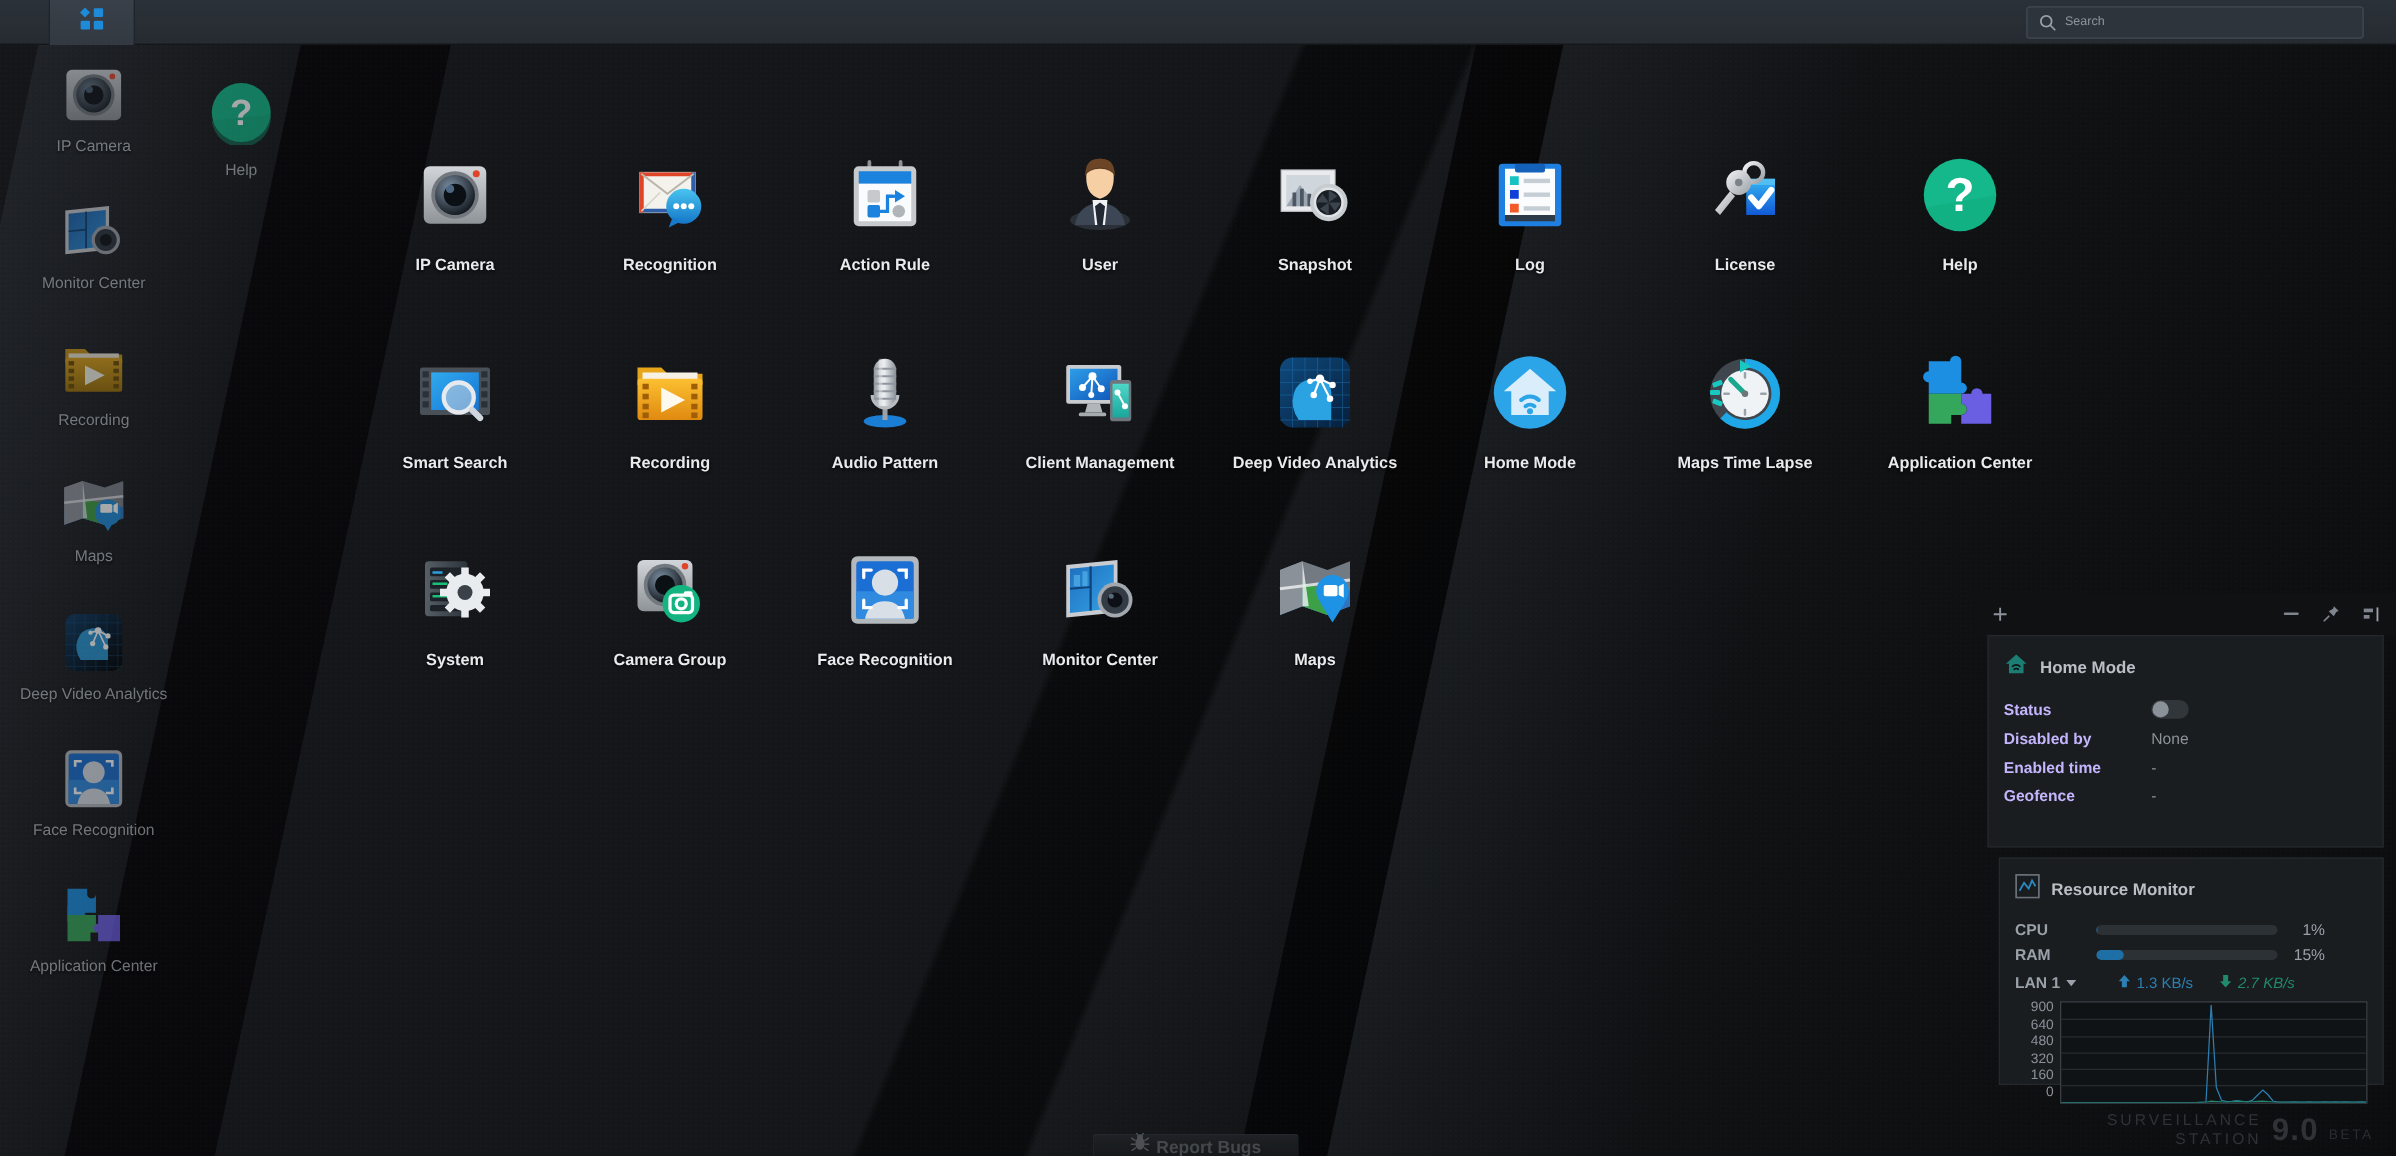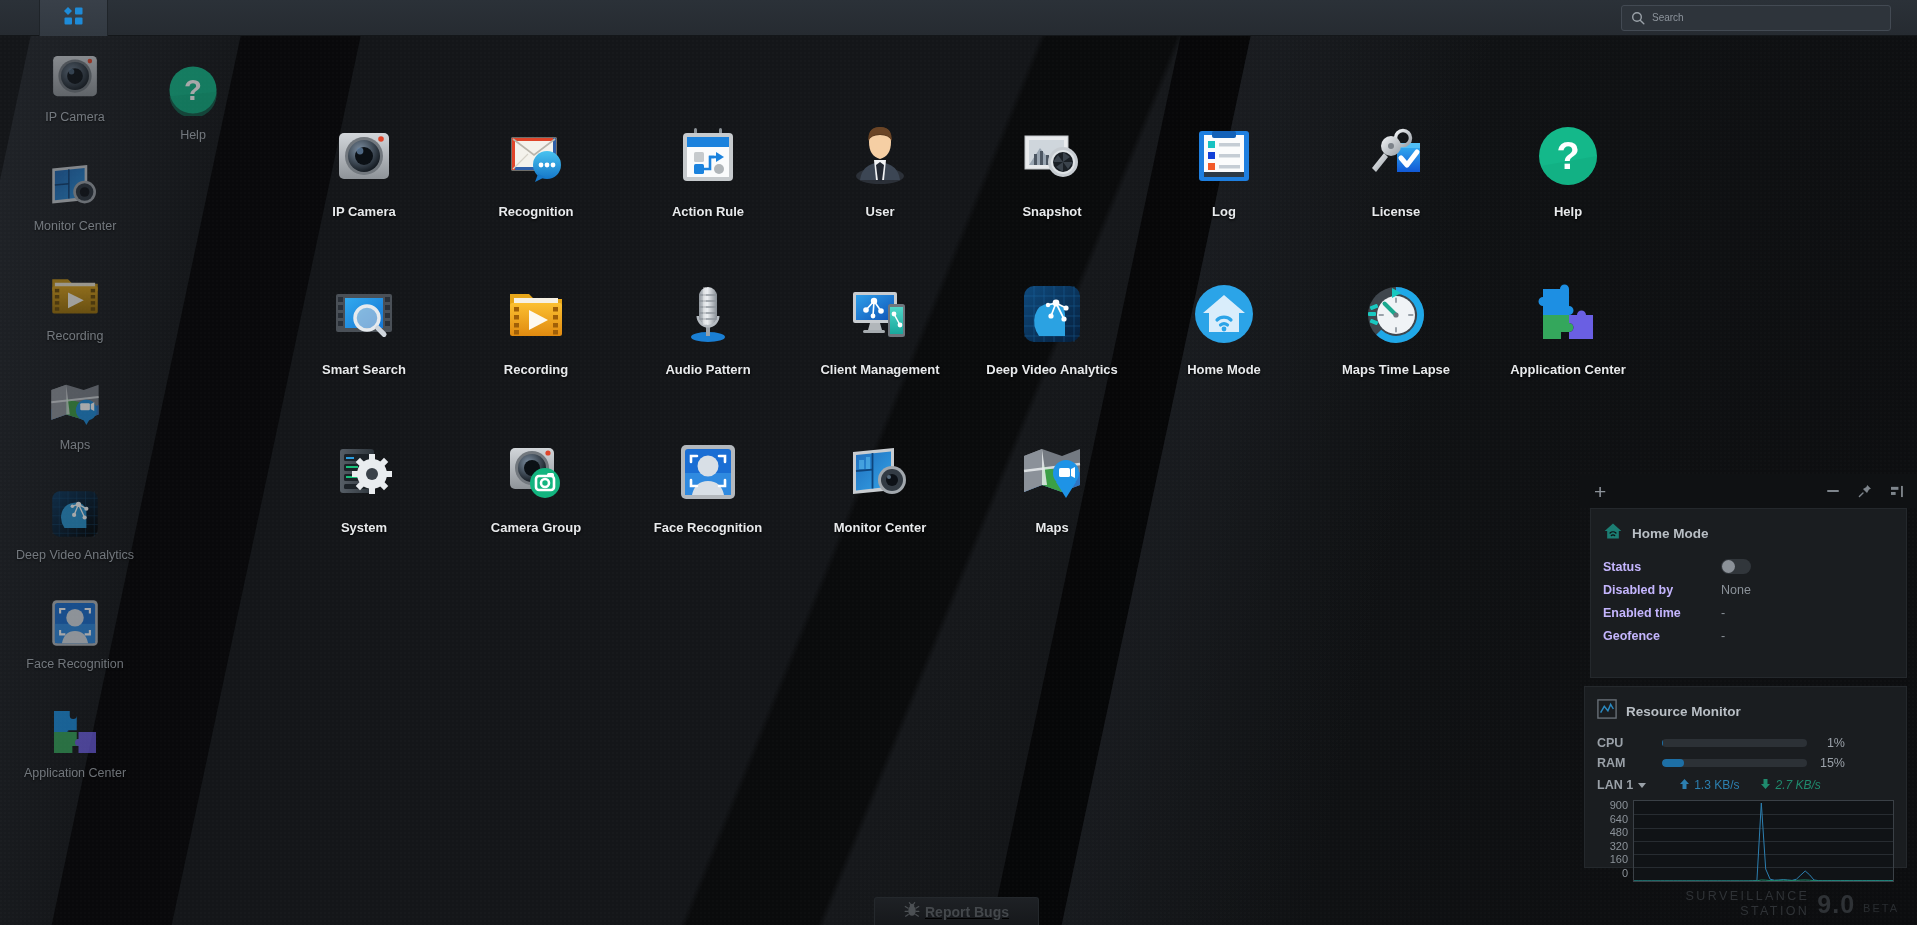--- a/index.html
+++ b/index.html
@@ -126,21 +126,21 @@
     background: #0f1113;
   }
   .wg-head .plus { color: #8d939a; font-size: 21px; line-height: 1; cursor: pointer; }
   .wg-head .sp { flex: 1; }
   .wg-head .hbtn { margin-left: 18px; cursor: pointer; display: flex; align-items: center; }
   .wg-body {
     margin: 0 10px; background: #1a1d20; border: 1px solid #24282c;
     padding: 10px 0 0 0; height: 170px;
   }
   .wg-body2 {
-    margin: 8px 10px 0 4px; background: #1a1d20; border: 1px solid #24282c;
+    margin: 8px 10px 0 19px; background: #1a1d20; border: 1px solid #24282c;
     height: 182px; padding-top: 10px;
   }
   .wg-title {
     display: flex; align-items: center; gap: 9px;
     padding: 2px 0 10px 12px;
   }
   .wg-title .tx { font-size: 13.5px; font-weight: bold; color: #b9bfc5; }
   .wrow { display: flex; align-items: center; padding: 3px 0 3px 12px; height: 23px; }
   .wrow .k { width: 118px; font-size: 12.5px; font-weight: bold; color: #c4b5fd; }
   .wrow .v { font-size: 12.5px; color: #8b9299; }
@@ -164,26 +164,26 @@
   .lan-stat.dn { margin-left: 22px; color: #1f8a6d; font-style: italic; }
   .chart-wrap { display: flex; padding: 6px 12px 0 6px; }
   .yaxis { width: 42px; text-align: right; padding-right: 5px; }
   .yaxis div { font-size: 11px; color: #8b9299; line-height: 1; height: 13.6px; }
   .plot { position: relative; flex: 1; height: 82px; border: 1px solid #3a4046; background: #101316; }
   .plot .gl { position: absolute; left: 0; right: 0; height: 1px; background: #272c31; }
   .plot svg { position: absolute; inset: 0; width: 100%; height: 100%; }
 
   
   .report-bugs {
-    position: absolute; left: 874px; bottom: 0; width: 165px; height: 28px;
+    position: absolute; left: 874px; bottom: 0; width: 165px; height: 18px;
     background: linear-gradient(180deg, #1e2125, #16181b);
     border: 1px solid #24282c; border-bottom: 0;
     border-radius: 3px 3px 0 0;
     display: flex; align-items: center; justify-content: center; gap: 5px;
-    cursor: pointer; z-index: 35; text-decoration: underline;
+    cursor: pointer; z-index: 35;
   }
   .report-bugs .tx { font-size: 14px; font-weight: bold; color: #44484c; }
   .brand {
     position: absolute; right: 18px; bottom: 8px; z-index: 35;
     display: flex; align-items: flex-end; gap: 8px; opacity: .85;
   }
   .brand .ss { display: flex; flex-direction: column; align-items: flex-end; line-height: 1; }
   .brand .l1 { font-size: 12.5px; letter-spacing: 2.4px; color: #35393d; font-family: "Liberation Sans", sans-serif; }
   .brand .l2 { font-size: 12.5px; letter-spacing: 2.4px; color: #35393d; margin-top: 2px; }
   .brand .ver { font-size: 25px; font-weight: bold; color: #35393d; letter-spacing: 1px; line-height: .95; }

